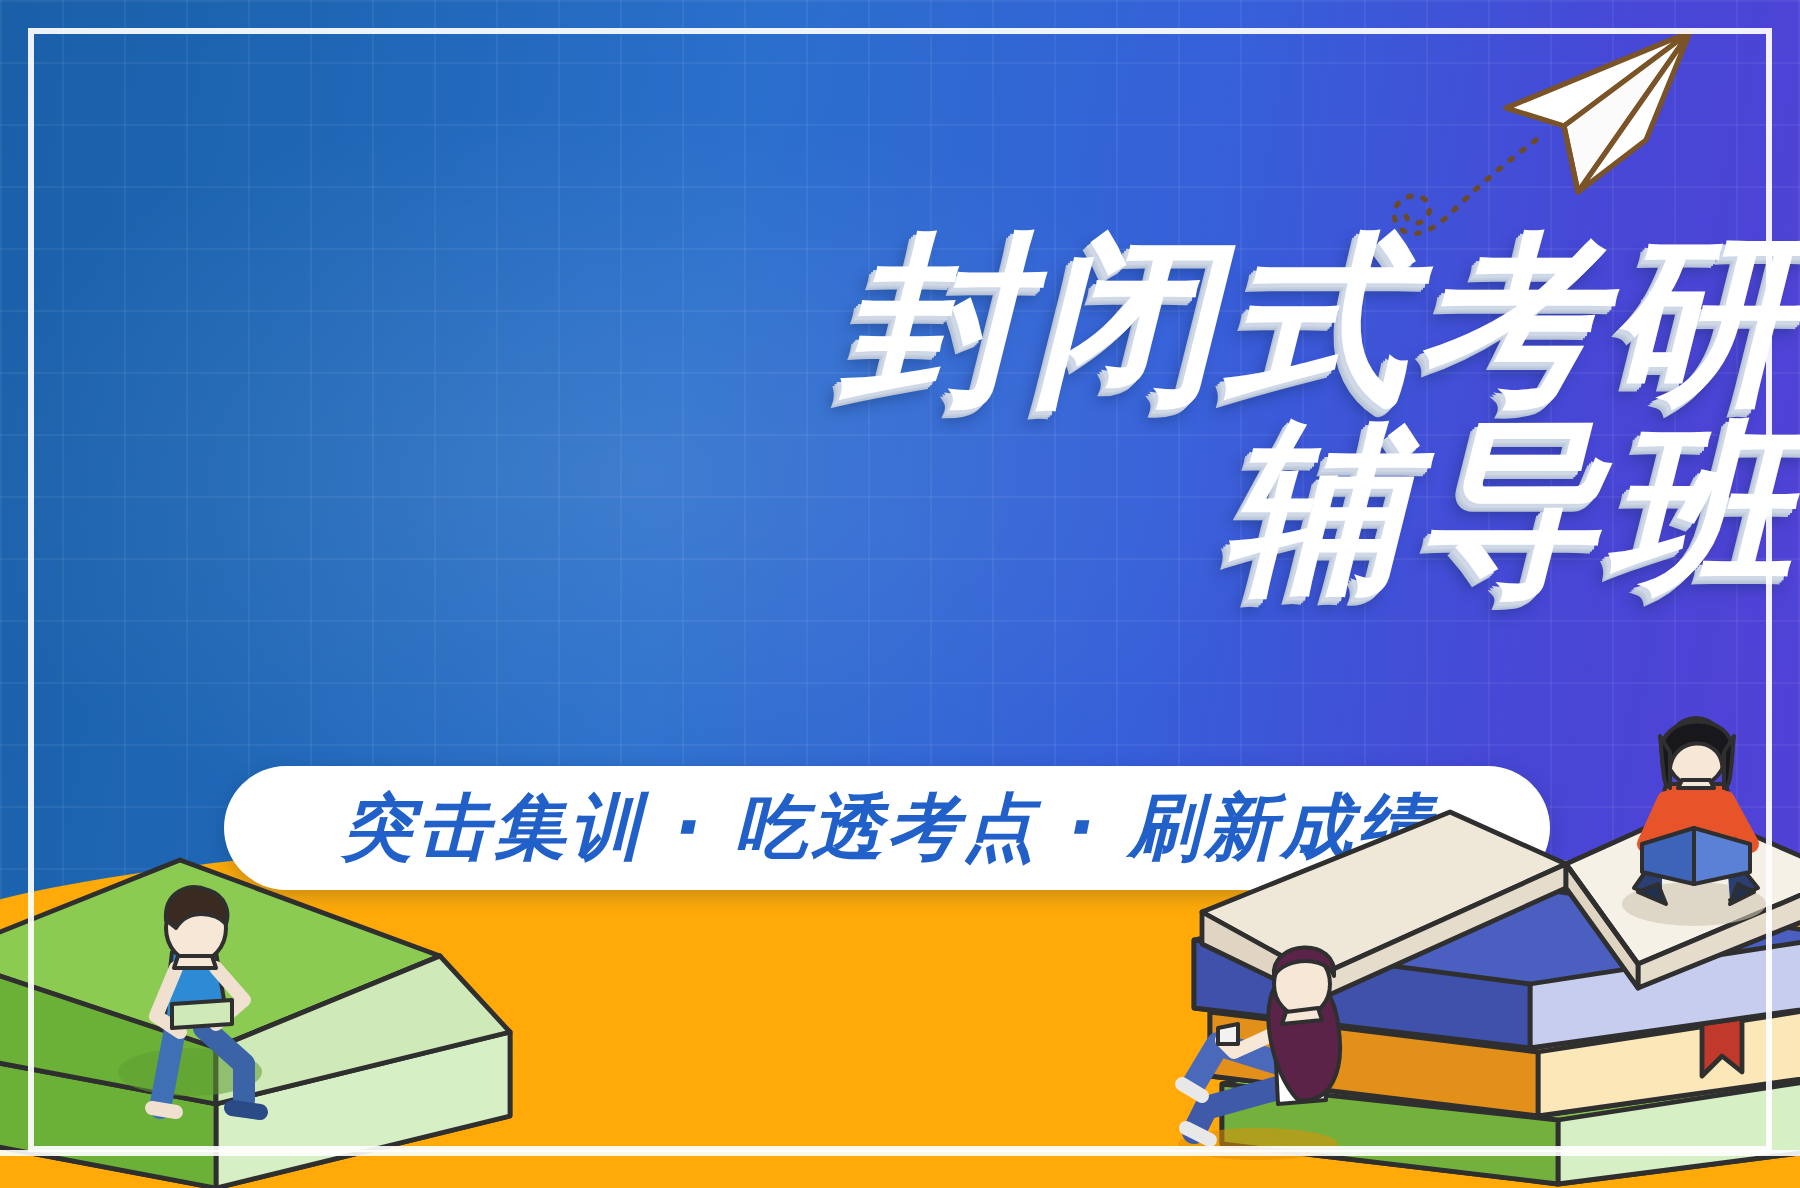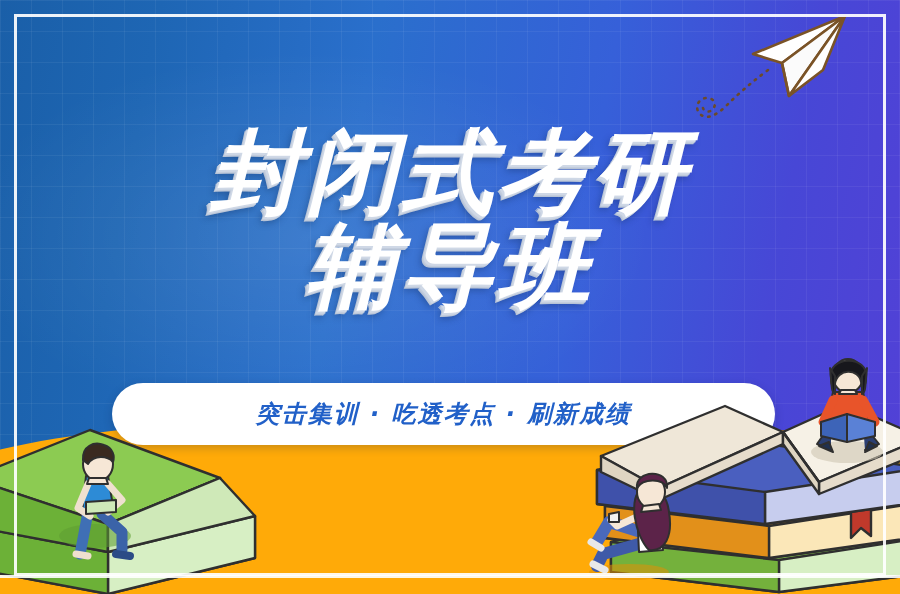--- a/index.html
+++ b/index.html
@@ -37,21 +37,21 @@
 
   
   .ground{
     position:absolute;left:-60px;right:-60px;bottom:-10px;height:190px;
     background:#FFAA08;
     border-radius:52% 52% 0 0 / 70px 70px 0 0;
   }
 
   
   .title-wrap{
-    position:absolute;left:0;right:0;top:126px;text-align:center;
+    position:absolute;left:0;right:0;top:114px;text-align:right;
     pointer-events:none;
   }
   .title-line{
     font-family:"DejaVu Sans","Liberation Sans",sans-serif;
     color:#ffffff;
     font-weight:bold;
     font-style:italic;
     letter-spacing:4px;
     line-height:1.02;
     text-shadow:
@@ -67,21 +67,21 @@
   .pill{
     position:absolute;left:112px;top:383px;width:663px;height:62px;
     background:#ffffff;
     border-radius:34px;
     box-shadow:0 3px 10px rgba(10,30,70,.22);
     display:flex;align-items:center;justify-content:center;
   }
   .pill span{
     font-family:"DejaVu Sans","Liberation Sans",sans-serif;
     color:#2160C8;
-    font-size:24px;font-weight:bold;font-style:italic;
+    font-size:36px;font-weight:bold;font-style:italic;
     letter-spacing:2px;white-space:nowrap;
   }
 
   
   .plane{position:absolute;left:735px;top:8px;width:120px;height:100px;}
   .spiral{position:absolute;left:690px;top:68px;width:80px;height:60px;}
 
   
   .art-left{position:absolute;left:-10px;top:408px;width:330px;height:190px;}
   .art-right{position:absolute;left:583px;top:360px;width:340px;height:236px;}

